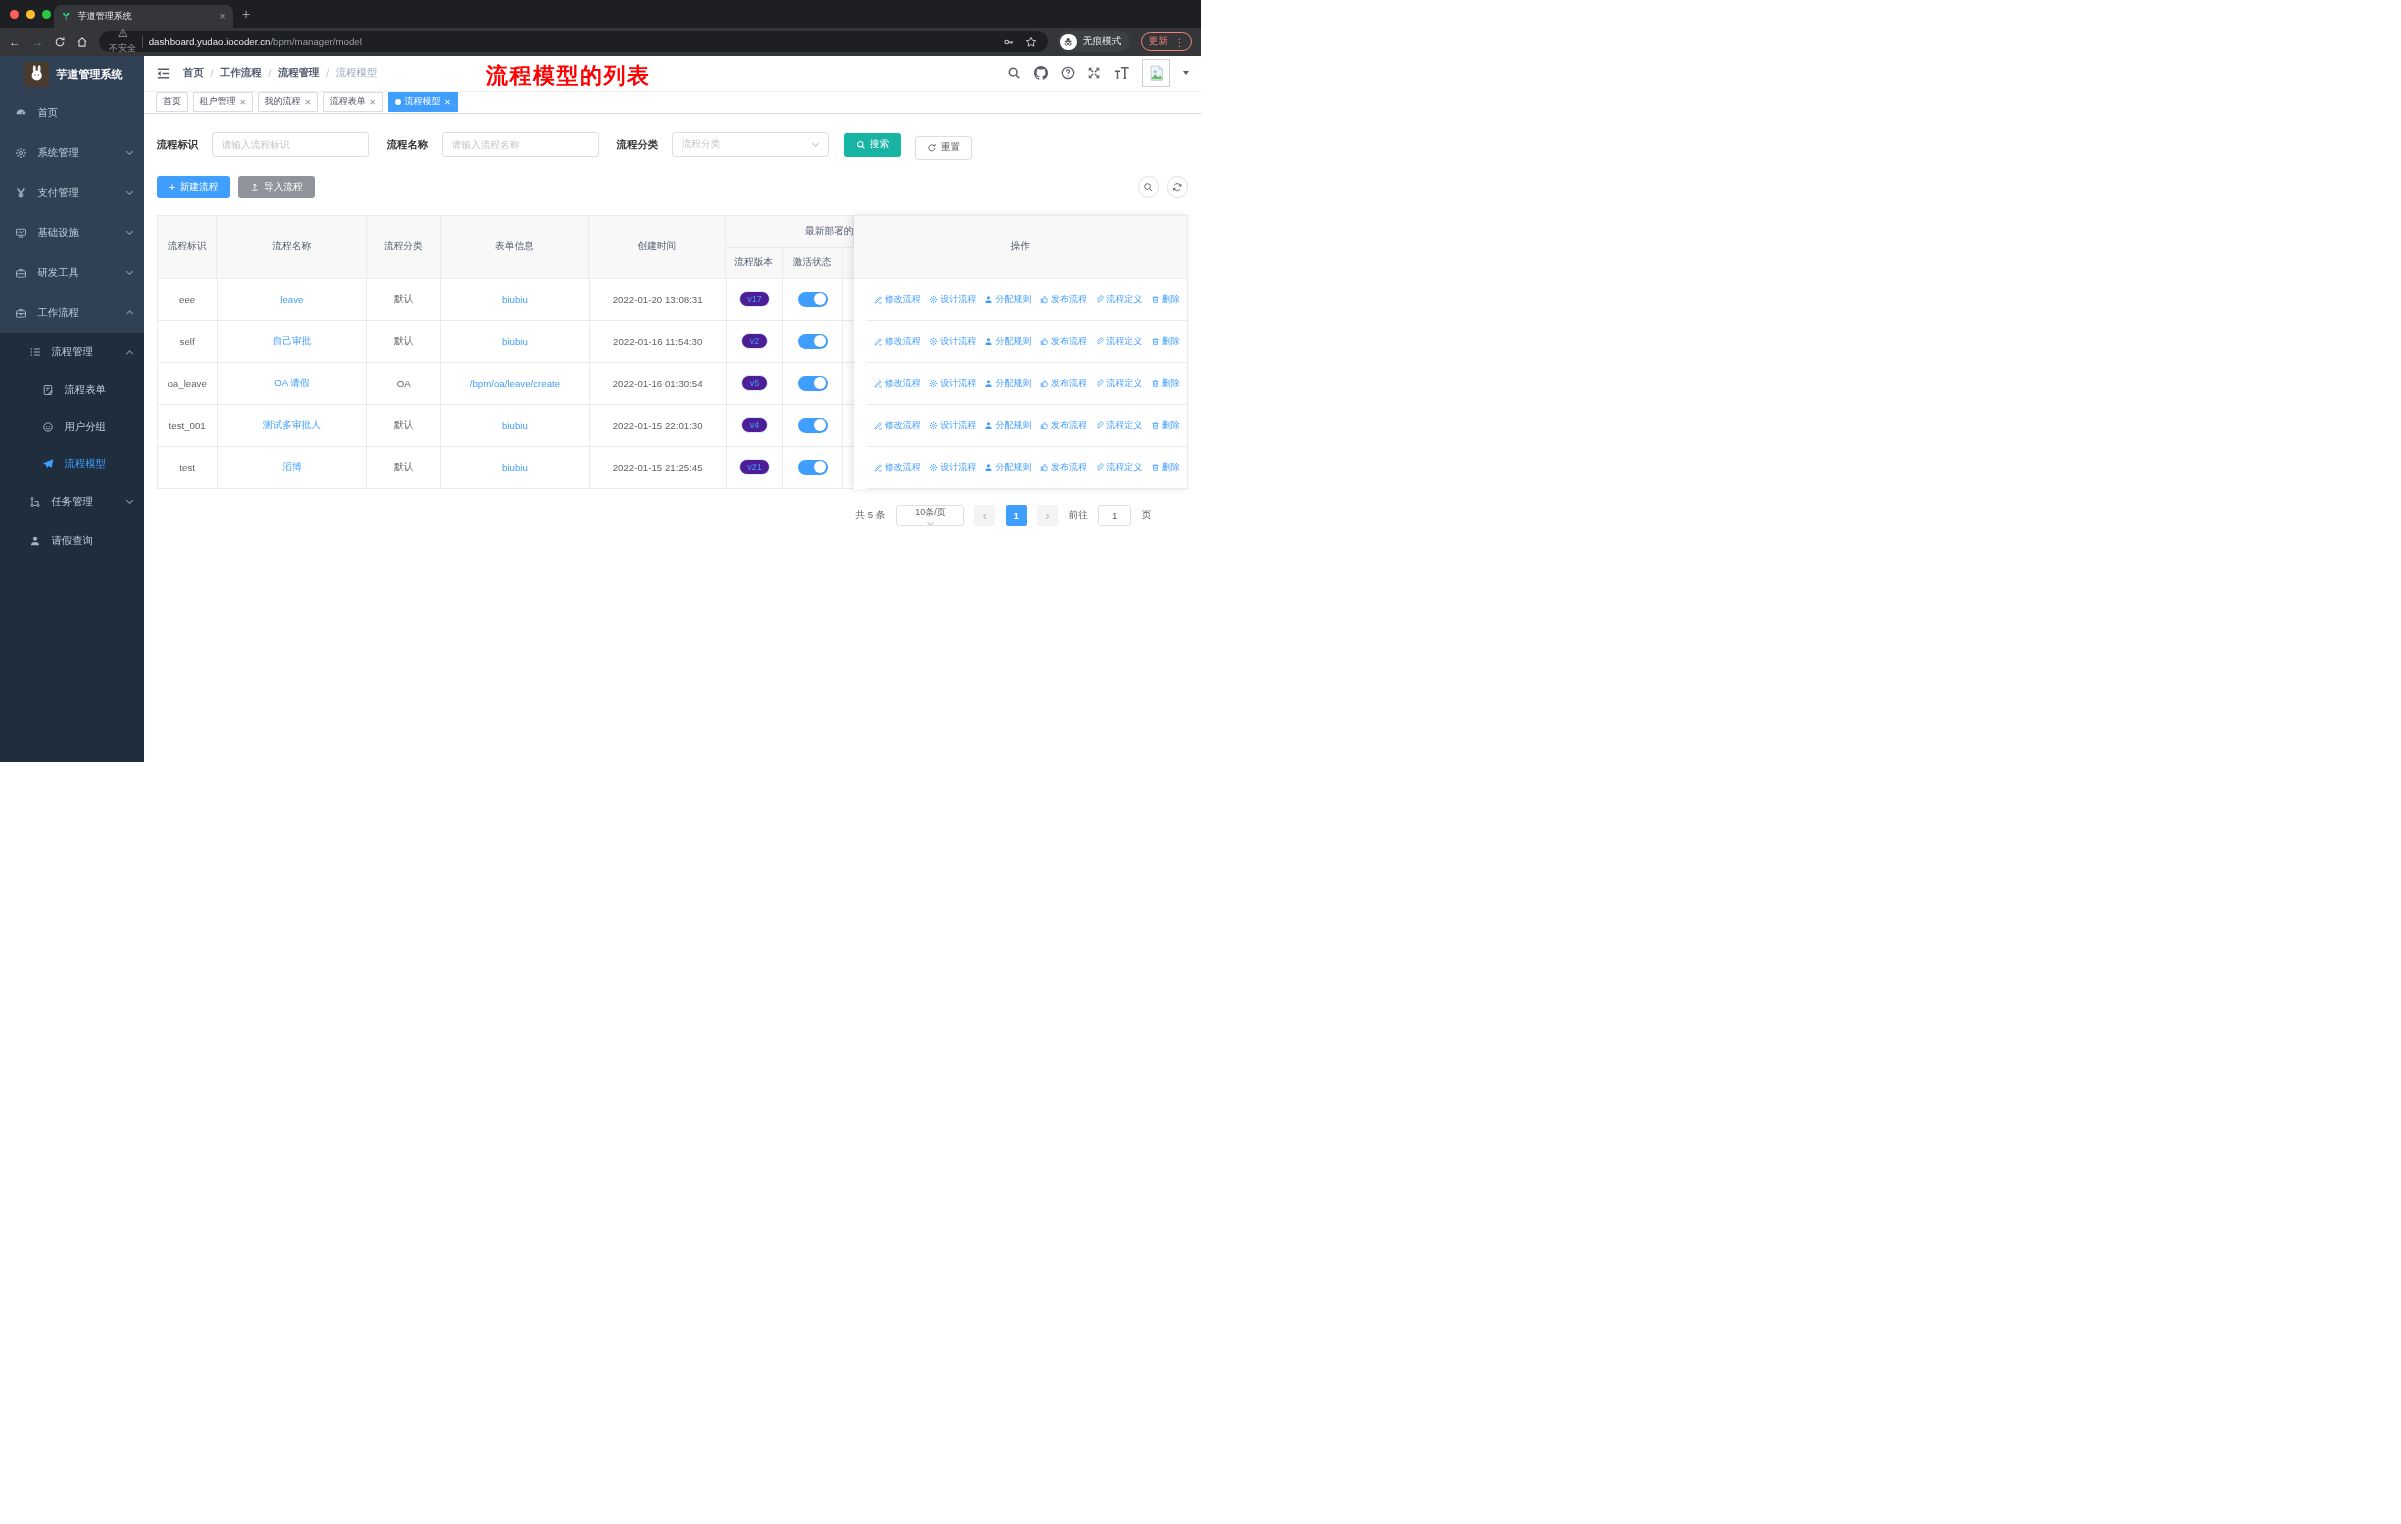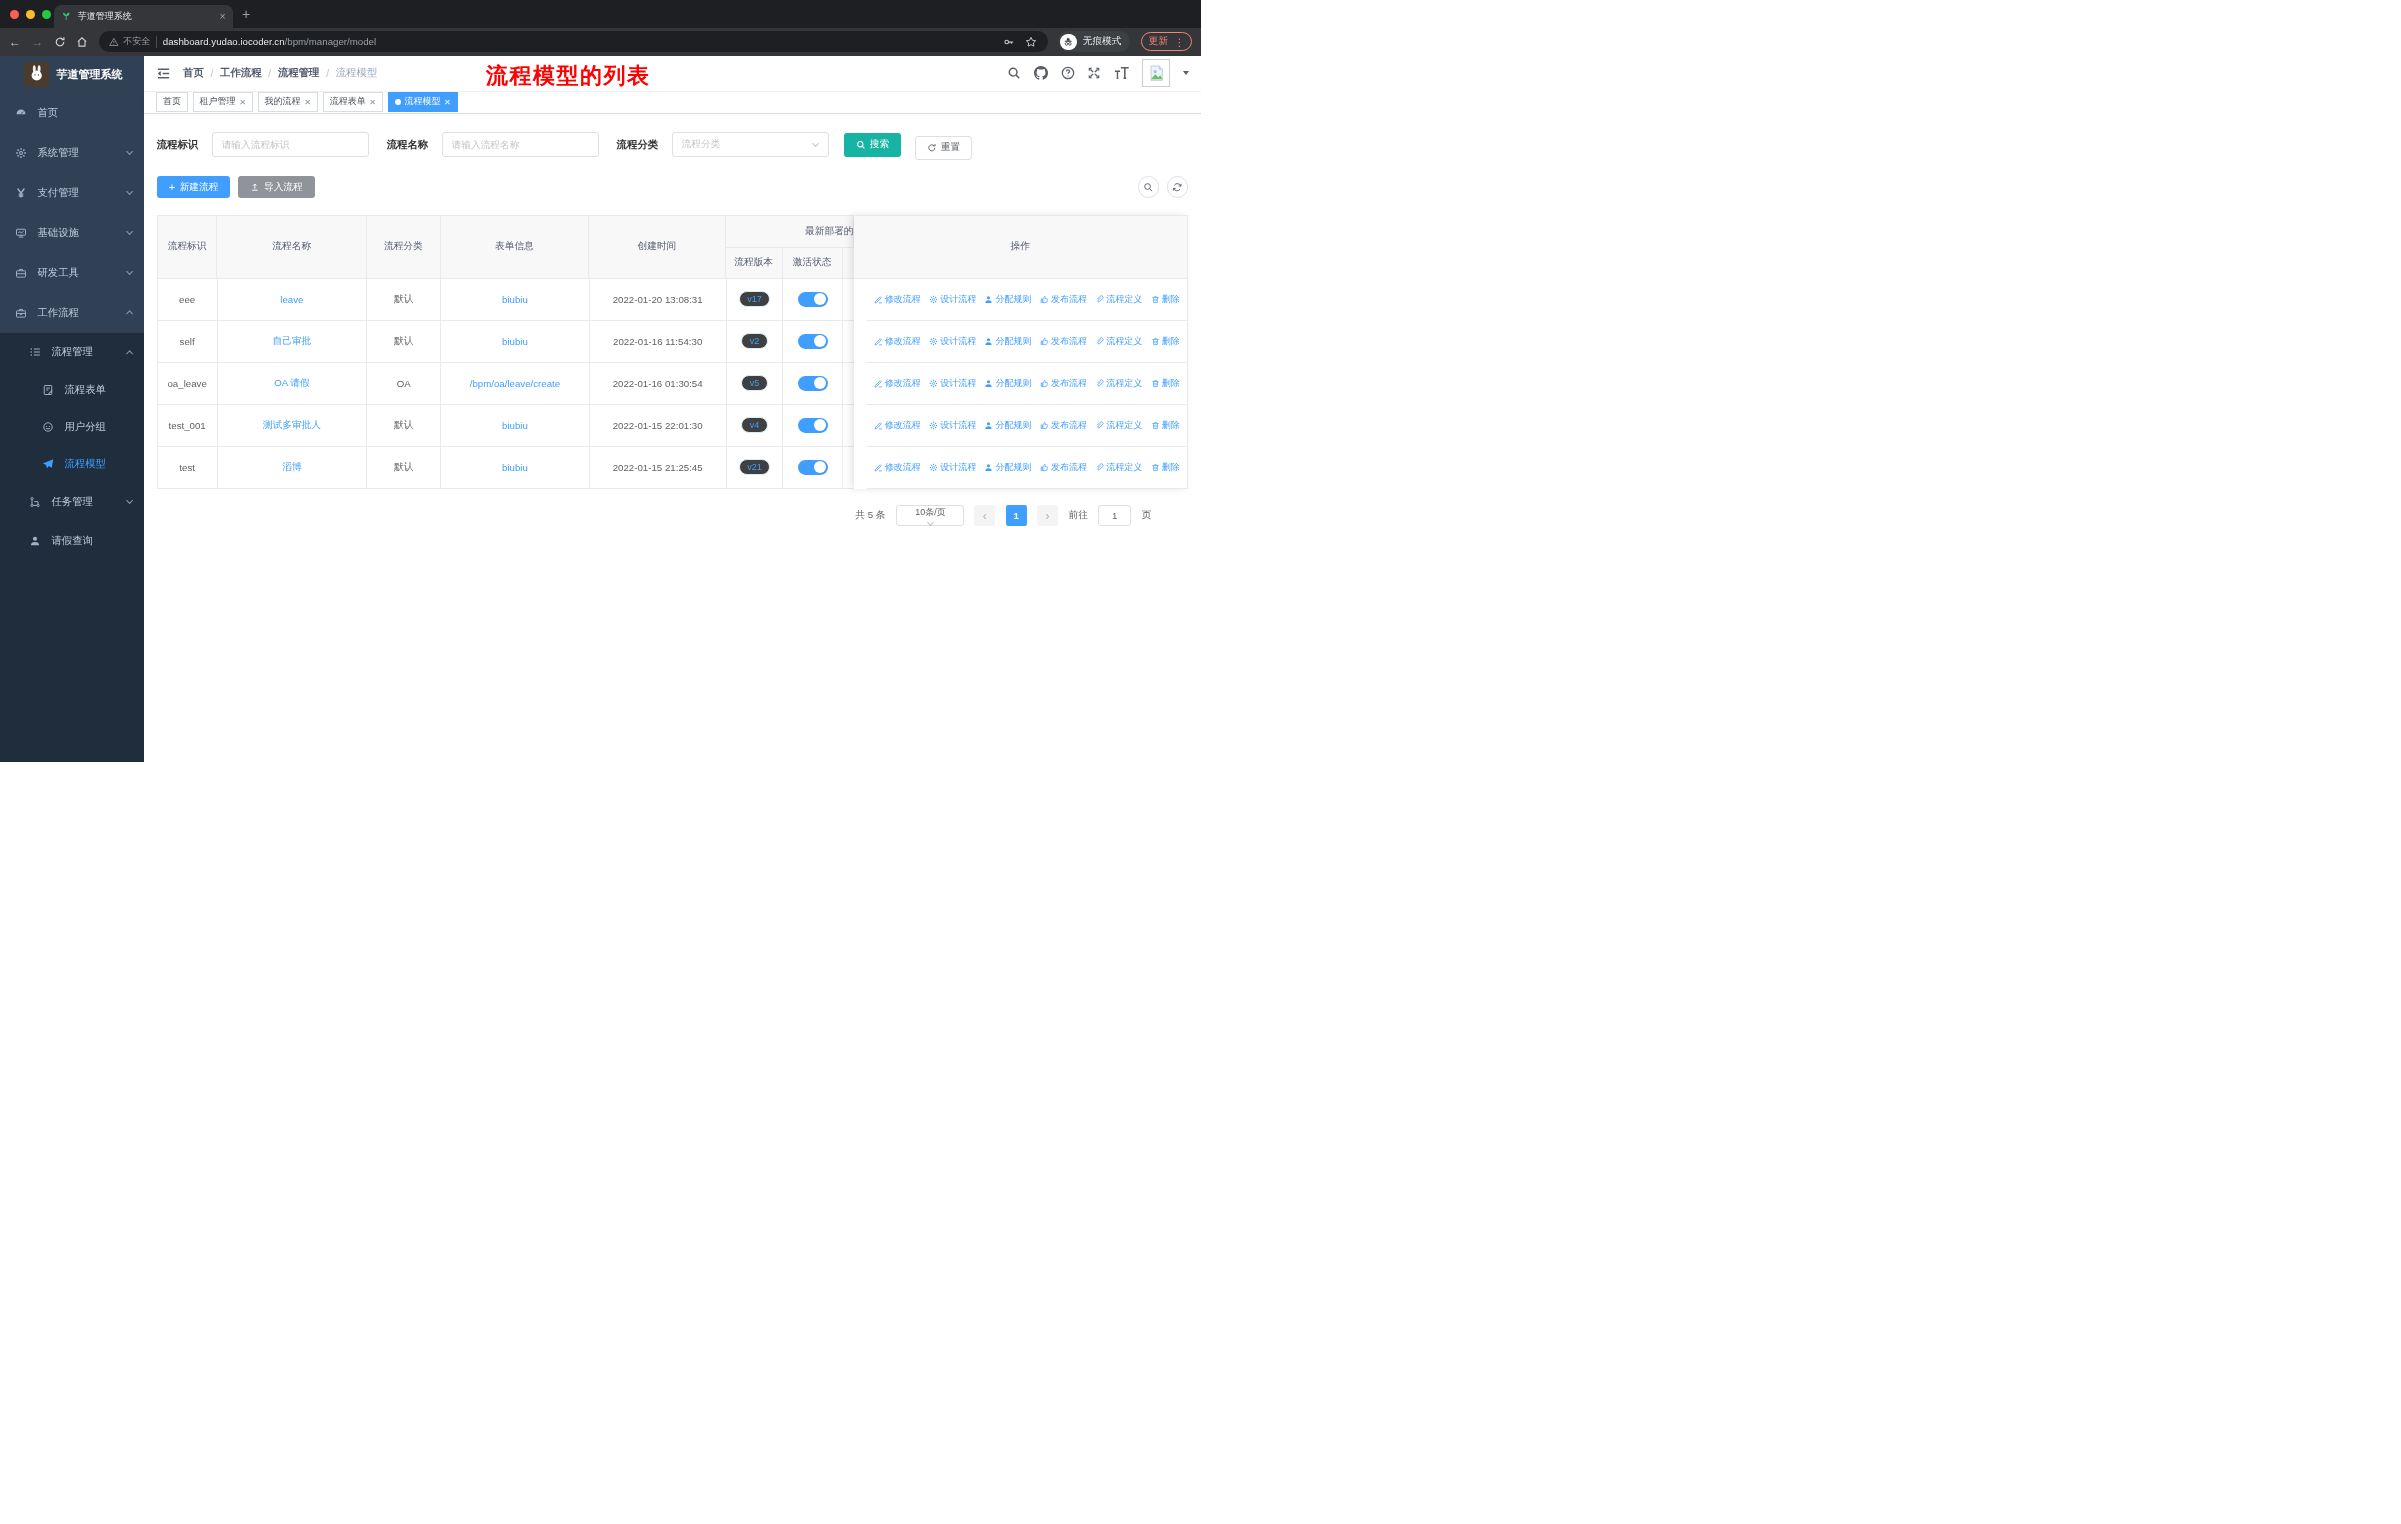--- a/index.html
+++ b/index.html
@@ -12,21 +12,21 @@
   .traffic span { width:9px; height:9px; border-radius:50%; display:block; }
   .t-red{background:#ff5e57}.t-yellow{background:#fdbc2e}.t-green{background:#28c840}
   .tab { position:absolute; left:54px; top:4.5px; width:179px; height:24px; background:#35363a; border-radius:7.4px 7.4px 0 0; display:flex; align-items:center; padding:0 7.4px; gap:6px; }
   .tab-title { flex:1; font-size:9px; color:#e8eaed; white-space:nowrap; overflow:hidden; }
   .tab-close { color:#9aa0a6; font-size:10.4px; cursor:pointer; }
   .newtab { position:absolute; left:242px; top:6px; color:#9aa0a6; font-size:14px; cursor:pointer; }
   .toolbar { height:27.5px; background:#35363a; display:flex; align-items:center; padding:0 9px; gap:10.4px; flex:none; }
   .nav-ic { color:#ced0d4; font-size:12px; line-height:1; cursor:pointer; }
   .nav-ic.dim { color:#75787d; }
   .urlpill { flex:1; height:21px; background:#1e1f22; border-radius:10.4px; display:flex; align-items:center; padding:0 10.4px; gap:6px; min-width:0; }
-  .warn { color:#9aa0a6; font-size:9px; display:flex; align-items:center; gap:4.5px; white-space:nowrap; }
+  .warn { color:#9aa0a6; font-size:9px; display:flex; align-items:center; gap:4.5px; white-space:nowrap;flex-direction:column; }
   .url-div { width:0.7px; height:12px; background:#4a4d51; }
   .url { font-size:9.7px; color:#e8eaed; white-space:nowrap; overflow:hidden; }
   .url .path { color:#9aa0a6; }
   .pill-right { margin-left:auto; display:flex; gap:10.4px; align-items:center; }
   .incog { height:21px; background:#3c4043; border-radius:10.4px; display:flex; align-items:center; gap:6px; padding:0 9px 0 2.2px; flex:none; }
   .incog-circle { width:16.4px; height:16.4px; background:#fff; border-radius:50%; display:flex; align-items:center; justify-content:center; }
   .incog-label { color:#e8eaed; font-size:9.7px; white-space:nowrap; }
   .update { height:19.4px; border:1.5px solid #f08579; border-radius:10.4px; color:#f08579; display:flex; align-items:center; gap:6px; padding:0 6.7px; font-size:9.7px; flex:none; cursor:pointer; }
   .update .dots { font-size:10.4px; letter-spacing:0; }
 
@@ -95,21 +95,21 @@
   .hrow { display:flex; background:#f8f8f9; color:#515a6e; font-weight:500; }
   .hcell { display:flex; align-items:center; justify-content:center; border-right:0.7px solid #e8eaec; border-bottom:0.7px solid #e8eaec; height:63px; text-align:center; }
   .gcol { display:flex; flex-direction:column; }
   .gtop { height:32px; border-right:0.7px solid #e8eaec; border-bottom:0.7px solid #e8eaec; overflow:hidden; display:flex; align-items:center; }
   .gtop span { display:inline-block; width:246px; text-align:center; white-space:nowrap; flex:none; }
   .gbottom { display:flex; height:31px; }
   .gbottom .hcell { height:31px; }
   .trow { display:flex; background:#fff; }
   .tcell { display:flex; align-items:center; justify-content:center; border-right:0.7px solid #e8eaec; border-bottom:0.7px solid #e8eaec; height:42px; padding:0 4.5px; text-align:center; }
   .link { color:#409eff; cursor:pointer; }
-  .vbadge { background:#404040; border:0.7px solid #d9ecff; color:#409eff; border-radius:8px; font-size:9px; padding:2.2px 7.4px; }
+  .vbadge { background:#4c1d95; border:0.7px solid #d9ecff; color:#409eff; border-radius:8px; font-size:9px; padding:2.2px 7.4px; }
   .toggle { width:30px; height:15px; border-radius:7.4px; background:#409eff; position:relative; cursor:pointer; flex:none; }
   .toggle::after { content:""; position:absolute; right:1.5px; top:1.5px; width:12px; height:12px; border-radius:50%; background:#fff; }
   .c-id{width:60px}.c-name{width:150px}.c-cat{width:74px}.c-form{width:149px}.c-time{width:137px}.c-ver{width:57px}.c-stat{width:60px}.c-fill{width:10.4px;border-right:none}
   .ops { position:absolute; left:697px; top:0; width:334px; background:#fff; box-shadow:-3px 0 7.4px rgba(0,0,0,.10); border-right:0.7px solid #e8eaec; border-top:0.7px solid #e8eaec; }
   .ops-header { height:63px; background:#f8f8f9; color:#515a6e; font-weight:500; display:flex; align-items:center; justify-content:center; border-bottom:0.7px solid #e8eaec;text-align:center; }
   .ops-row { height:42px; display:flex; align-items:center; justify-content:center; gap:8.2px; border-bottom:0.7px solid #e8eaec;margin-left:13px; }
   .op-link { color:#409eff; font-size:9px; display:inline-flex; align-items:center; gap:2.2px; cursor:pointer; white-space:nowrap; }
   .op-link svg { width:9px; height:9px; }
 
   

